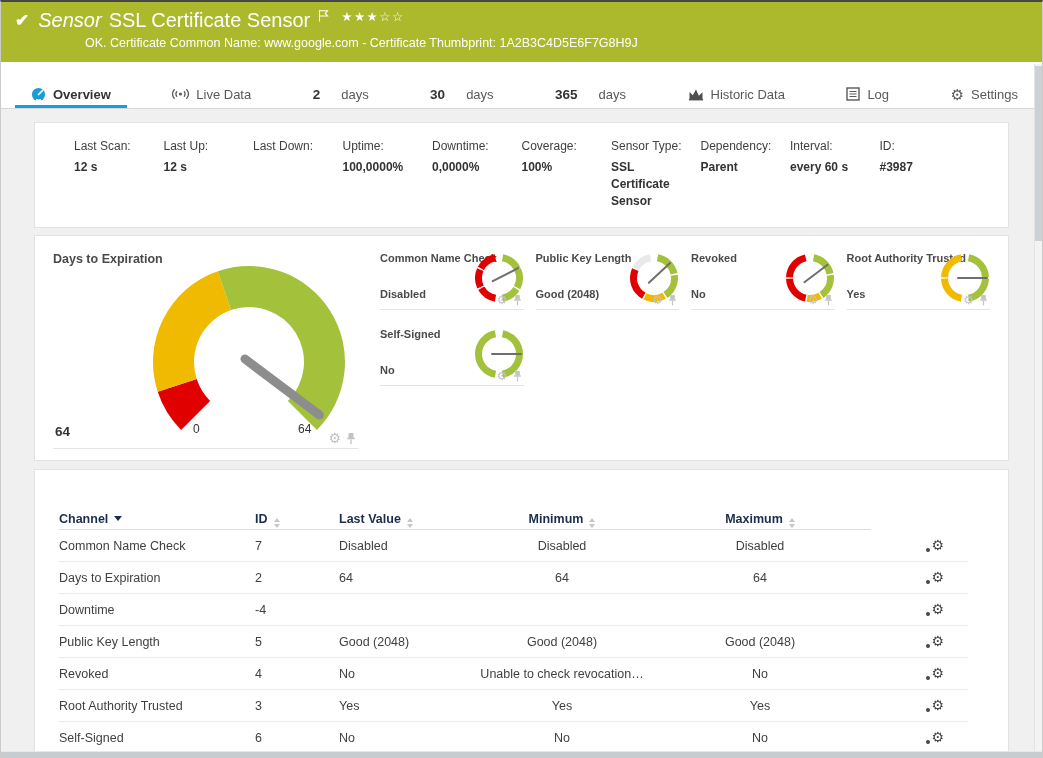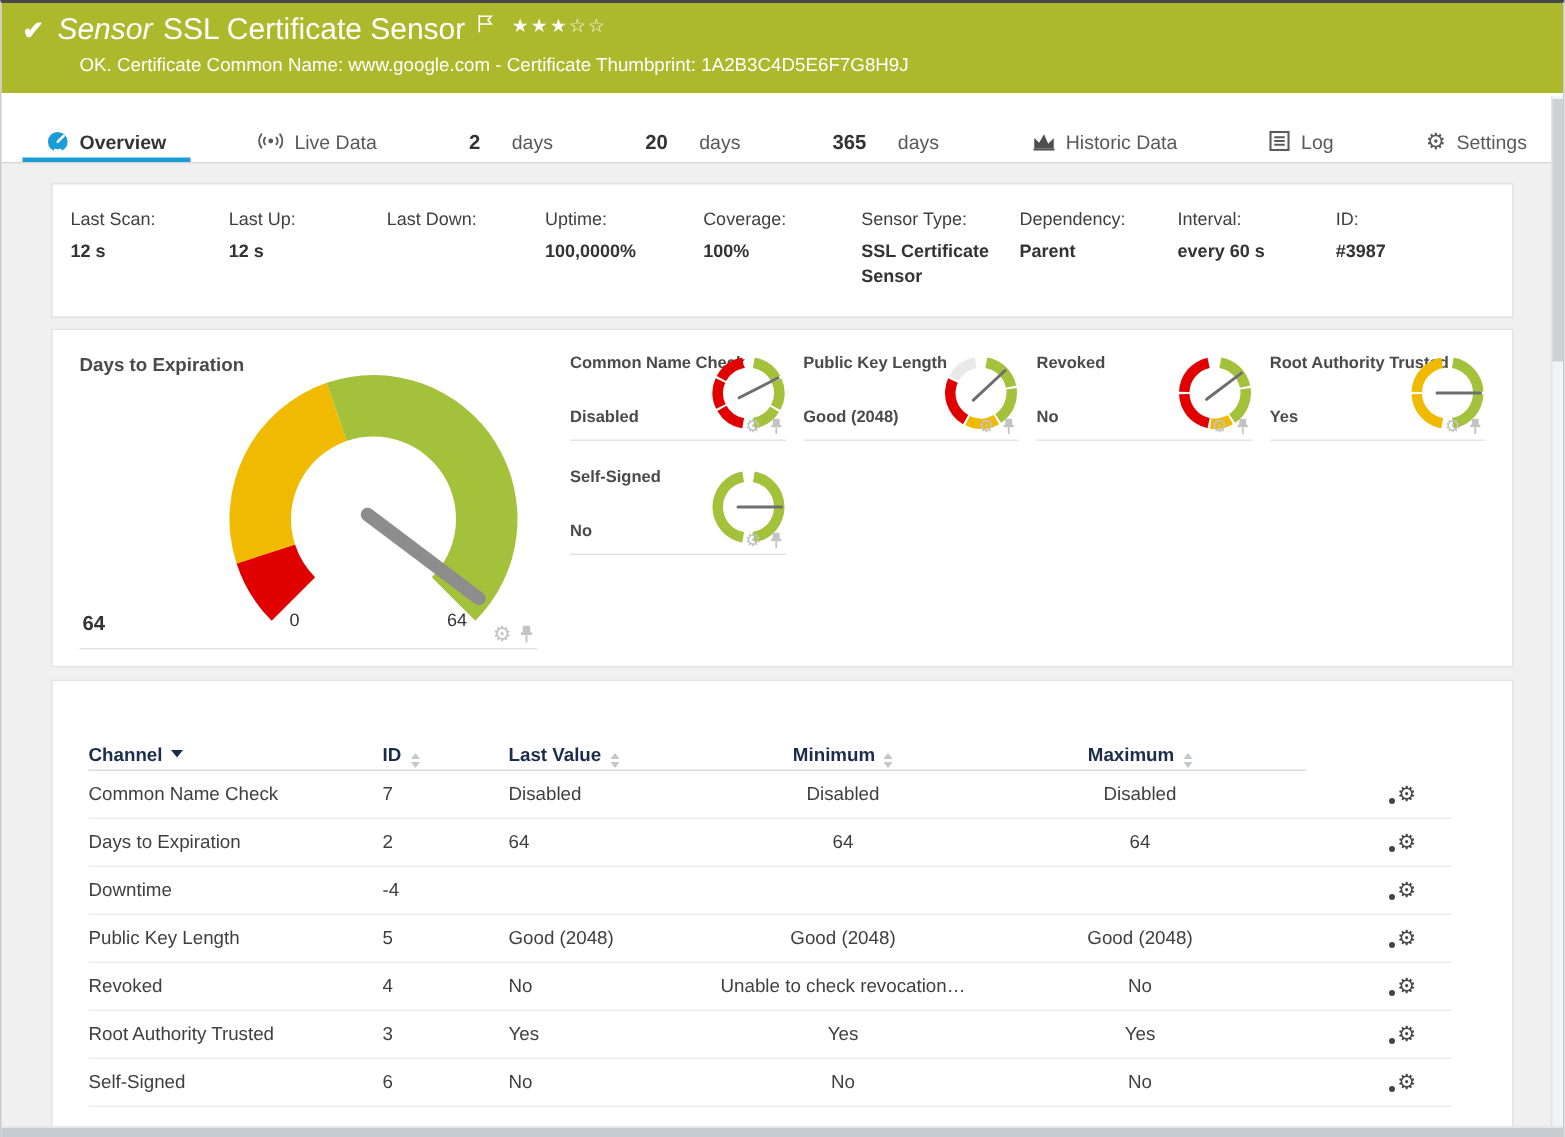--- a/index.html
+++ b/index.html
@@ -10,35 +10,35 @@
     box-sizing:border-box;
   }
   
   .topbar{background:#adb92c;color:#fff;height:60px}
   .topbar-row1{display:flex;align-items:center;padding:7px 0 0 14px}
   .check{font-size:17px;font-weight:bold;margin-right:9px}
   .kind{font-style:italic;font-size:20px;margin-right:7px}
   .title{font-size:20px}
   .flag{margin:0 0 10px 8px;display:inline-flex}
   .stars{font-size:12.5px;letter-spacing:1.5px;margin:0 0 8px 12px;cursor:pointer}
-  .topbar-row2{padding-left:52px;font-size:12.5px;margin-top:4px}
+  .topbar-row2{padding-left:84px;font-size:12.5px;margin-top:4px}
   
   .tabs{background:#fff;height:46px;border-bottom:1px solid #d6d6d6;
         display:flex;justify-content:space-between;align-items:stretch;padding:0 8px 0 14px}
   .tab{display:flex;align-items:center;gap:7px;padding:21px 16px 0;border-bottom:3px solid transparent;
        color:#595959;font-size:13px;cursor:pointer;white-space:nowrap}
   .tab.active{border-bottom-color:#1a9cd8;color:#333;font-weight:bold}
   .tab-icon{display:inline-flex;align-items:center}
   .tab-num{font-weight:bold;color:#333;font-size:13.5px}
   .tab-word{margin-left:14px;color:#595959;font-weight:normal}
   
   .content{padding:6px 33px 0}
   .card{background:#fff;border:1px solid #e2e2e2;margin-top:7px;box-sizing:border-box}
   
-  .info-card{display:flex;padding:16px 12px 18px}
+  .info-card{display:flex;padding:16px 39px 18px}
   .info-field{flex:1;padding-right:10px}
   .info-label{font-size:12px;color:#3f3f3f}
   .info-value{font-size:12px;font-weight:bold;color:#333;margin-top:6px;line-height:1.4}
   
   .gauges-card{display:flex;padding:8px 18px 12px;height:226px}
   .big-cell{width:305px;position:relative;border-bottom:1px solid #e4e4e4;margin-right:22px;height:204px}
   .big-title{font-size:12.5px;font-weight:bold;color:#4a4a4a;padding-top:8px}
   .big-svg{position:absolute;left:88px;top:14px}
   .gmin{position:absolute;left:140px;top:178px;font-size:12px;color:#333}
   .gmax{position:absolute;left:245px;top:178px;font-size:12px;color:#333}
@@ -117,21 +117,21 @@
           <circle cx="9" cy="7" r="1.7" fill="#5a5a5a"></circle>
         </svg>
       </span>
       <span class="tab-label">Live Data</span>
     </div>
     <div class="tab">
       <span class="tab-num">2</span>
       <span class="tab-word">days</span>
     </div>
     <div class="tab">
-      <span class="tab-num">20</span>
+      <span class="tab-num">30</span>
       <span class="tab-word">days</span>
     </div>
     <div class="tab">
       <span class="tab-num">365</span>
       <span class="tab-word">days</span>
     </div>
     <div class="tab">
       <span class="tab-icon">
         <svg width="16" height="14" viewBox="0 0 16 14">
           <path d="M1.5 12 V5 L4.8 8.2 L8 2.5 L10.8 8.8 L14.5 5.2 V12 Z" fill="#4e4e4e"></path>
@@ -168,20 +168,24 @@
         <div class="info-label">Last Up:</div>
         <div class="info-value">12 s</div>
       </div>
       <div class="info-field">
         <div class="info-label">Last Down:</div>
         <div class="info-value"></div>
       </div>
       <div class="info-field">
         <div class="info-label">Uptime:</div>
         <div class="info-value">100,0000%</div>
+      </div>
+      <div class="info-field">
+        <div class="info-label">Downtime:</div>
+        <div class="info-value">0,0000%</div>
       </div>
       <div class="info-field">
         <div class="info-label">Coverage:</div>
         <div class="info-value">100%</div>
       </div>
       <div class="info-field">
         <div class="info-label">Sensor Type:</div>
         <div class="info-value">SSL Certificate Sensor</div>
       </div>
       <div class="info-field">

